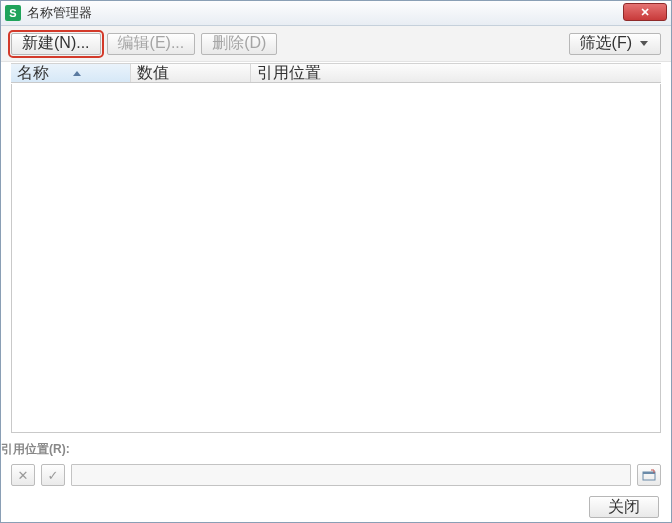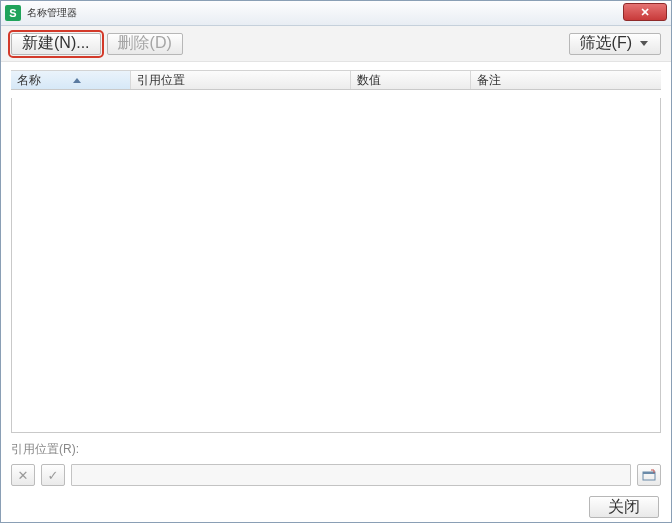--- a/index.html
+++ b/index.html
@@ -29,21 +29,21 @@
     position: relative;
   }
   .app-icon {
     width: 16px; height: 16px;
     background: #1fa35a;
     border-radius: 2px;
     display:flex; align-items:center; justify-content:center;
     color:#fff; font-weight:bold; font-size:11px;
     margin-right: 6px;
   }
-  .title-text { color:#333; font-size:10px; }
+  .title-text { color:#333; font-size:13px; }
   .close-btn {
     position:absolute; right:4px; top:2px;
     width: 44px; height: 18px;
     background: linear-gradient(#e57373,#c83a3a);
     border:1px solid #8e2a2a;
     border-radius:3px;
     display:flex; align-items:center; justify-content:center;
     color:#fff; font-size:11px; font-weight:bold;
     cursor:pointer;
   }
@@ -81,23 +81,23 @@
     border-left:4px solid transparent;
     border-right:4px solid transparent;
     border-top:5px solid #555;
   }
   .list-header {
     height: 20px;
     background: linear-gradient(#fcfcfc,#ececec);
     border-top:1px solid #d3d3d3;
     border-bottom:1px solid #c9c9c9;
     display:flex;
-    font-size:12px;
+    font-size:16px;
     color:#333;
-    margin: 8px 10px;
+    margin: 1px 10px;
   }
   .col {
     border-right:1px solid #d8d8d8;
     padding-left:6px;
     display:flex; align-items:center;
     position:relative;
     cursor:pointer;
   }
   .col:last-child { border-right:none; }
   .c-name { width:120px; background: linear-gradient(#eaf3fb,#d6e8f7); }
@@ -120,21 +120,22 @@
     background:#fff;
     position:relative;
   }
   .watermark {
     position:absolute; top:45%; left:50%;
     transform:translate(-50%,-50%);
     color:#d8e0e8; font-size:14px; letter-spacing:1px;
     user-select:none;
   }
   .ref-section {
-    padding: 8px 10px 6px 10px;
+    padding: 8px 10px 6px 0;
+    font-weight: bold;
   }
   .ref-label { color:#888; font-size:12px; }
   .ref-row {
     display:flex; align-items:center; gap:6px;
     padding: 0 10px 10px 10px;
   }
   .icon-btn {
     width:24px; height:22px;
     background: linear-gradient(#fefefe,#eaeaea);
     border:1px solid #bcbcbc;
@@ -174,36 +175,36 @@
   <div class="titlebar">
     <div class="app-icon">S</div>
     <div class="title-text">名称管理器</div>
     <div class="close-btn">
       <span>✕</span>
     </div>
   </div>
 
   <div class="toolbar">
     <div class="btn highlight">新建(N)...</div>
+    <div class="btn disabled">编辑(E)...</div>
     <div class="btn disabled">删除(D)</div>
     <div class="spacer"></div>
     <div class="btn filter">
       <span>筛选(F)</span>
       <span class="dropdown-caret"></span>
     </div>
   </div>
 
   <div class="list-header">
     <div class="col c-name">
       <span>名称</span>
       <span class="sort-caret"></span>
     </div>
+    <div class="col c-value">数值</div>
     <div class="col c-ref">引用位置</div>
-    <div class="col c-value">数值</div>
-    <div class="col c-note">备注</div>
   </div>
 
   <div class="list-body">
     <div class="watermark"></div>
   </div>
 
   <div class="ref-section">
     <span class="ref-label">引用位置(R):</span>
   </div>
   <div class="ref-row">

